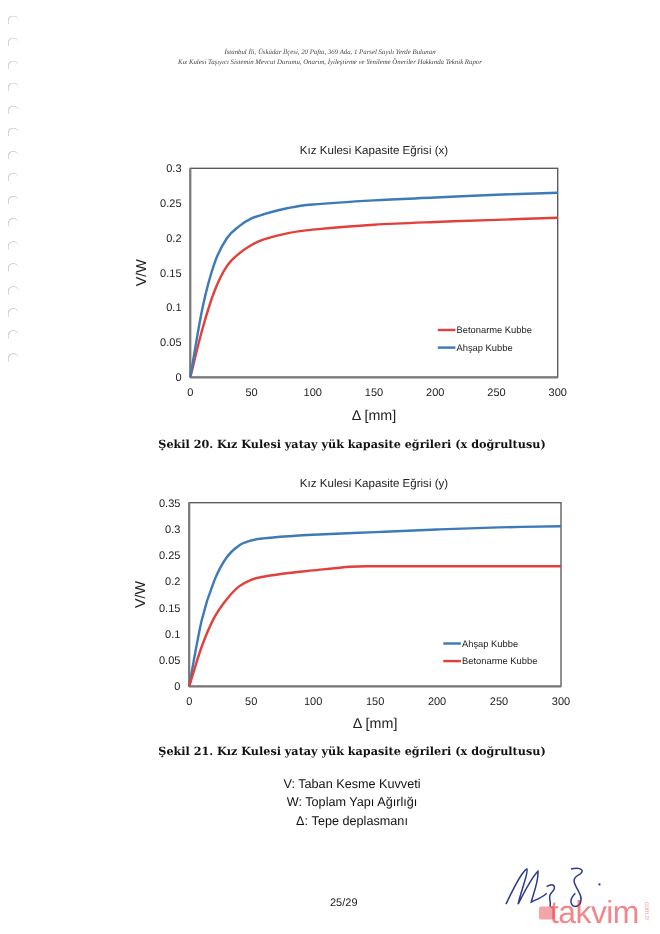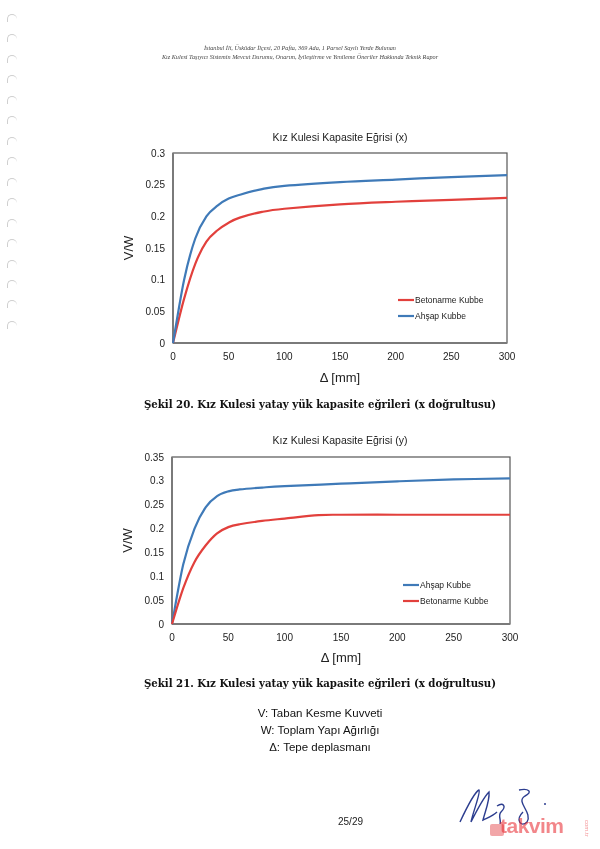--- a/index.html
+++ b/index.html
@@ -2,21 +2,21 @@
 <html><head>
 <meta charset="utf-8">
 <style>
   html, body { margin: 0; padding: 0; background: #ffffff; }
   body { width: 600px; height: 849px; position: relative; overflow: hidden; font-family: "Liberation Sans", sans-serif; color: #222; }
   .ring { position: absolute; left: 7px; width: 9px; height: 7px; border: 1px solid #cfcfcf; border-bottom: none; border-right: none; border-radius: 8px 8px 0 0; }
   .hdr { position: absolute; left: 0; width: 600px; text-align: center; font-family: "Liberation Serif", serif; font-style: italic; font-size: 6.2px; color: #444; }
   .chart-title { position: absolute; width: 600px; text-align: center; font-size: 10.5px; color: #222; }
   .caption { position: absolute; left: 0; width: 640px; text-align: center; font-family: "DejaVu Serif", serif; font-weight: bold; font-size: 10.2px; color: #111; }
   .notes { position: absolute; left: 0; width: 640px; text-align: center; font-size: 11.5px; color: #111; line-height: 17px; }
-  .pageno { position: absolute; left: 300px; top: 816px; font-size: 10px; color: #222; margin-left: 38px; }
+  .pageno { position: absolute; left: 300px; top: 816px; font-size: 10px; color: #222; }
   svg text { font-family: "Liberation Sans", sans-serif; }
 </style>
 </head>
 <body>
 
 <div>
   <div class="ring" style="top:14px"></div>
   <div class="ring" style="top:34px"></div>
   <div class="ring" style="top:55px"></div>
   <div class="ring" style="top:75px"></div>
@@ -110,15 +110,15 @@
 
 <svg style="position:absolute; left:455px; top:782px;" width="110" height="50">
   <path d="M5 40 C 12 25, 20 10, 24 8 C 26 10, 18 30, 16 40 C 22 28, 30 14, 34 10 C 35 18, 30 30, 28 38 C 32 36, 38 34, 42 30" fill="none" stroke="#2c3d8f" stroke-width="1.4"></path>
   <path d="M42 24 C 48 20, 52 24, 46 30 C 42 34, 48 40, 44 44" fill="none" stroke="#2c3d8f" stroke-width="1.4"></path>
   <path d="M64 8 C 74 6, 78 10, 70 14 C 60 20, 78 30, 72 40 C 66 46, 60 38, 68 30" fill="none" stroke="#2c3d8f" stroke-width="1.4"></path>
   <circle cx="90" cy="22" r="1" fill="#2c3d8f"></circle>
 </svg>
 
 <div style="position:absolute; left:490px; top:818px; height:26px; width:100px;">
   <div style="position:absolute; left:0; top:6px; width:14px; height:12px; background:#f2a6a8; border-radius:2px;"></div>
-  <span style="position:absolute; left:10px; top:-4px; font-family:'Liberation Sans', sans-serif; font-weight:bold; font-size:21px; color:#e8252b; opacity:0.55; letter-spacing:-0.5px;">takvim</span>
+  <span style="position:absolute; left:10px; top:-4px; font-family:'Liberation Sans', sans-serif; font-weight:normal; font-size:29px; color:#e8252b; opacity:0.55; letter-spacing:-0.5px;">takvim</span>
   <span style="position:absolute; left:94px; top:2px; font-size:6px; color:#e8252b; opacity:0.5; writing-mode:vertical-rl;">com.tr</span>
 </div>
 
 </body></html>

